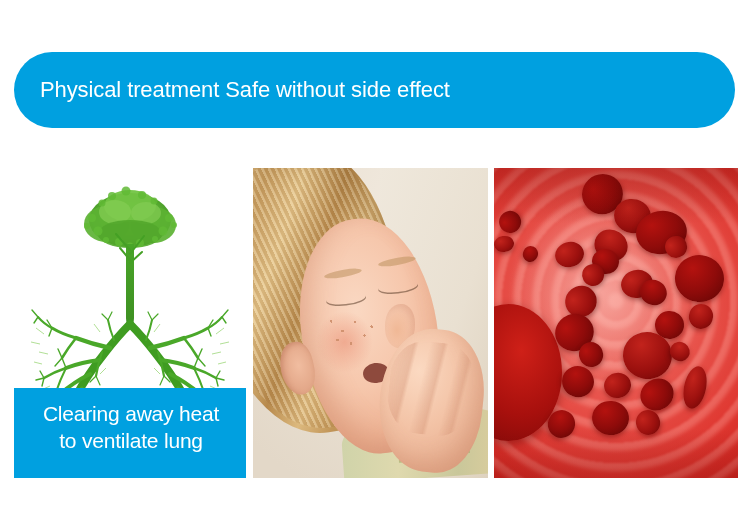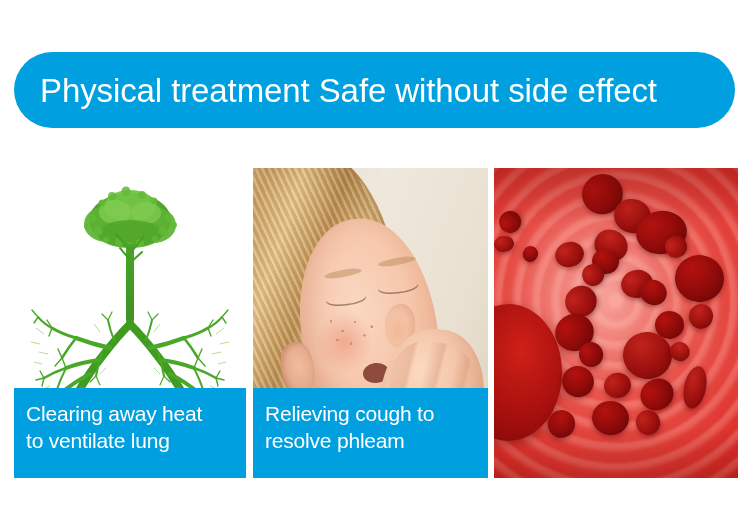--- a/index.html
+++ b/index.html
@@ -25,21 +25,21 @@
     height: 76px;
     background: #00a0e0;
     border-radius: 38px;
     box-sizing: border-box;
     display: flex;
     align-items: center;
     padding-left: 26px;
   }
   .banner-title {
     color: #ffffff;
-    font-size: 33px;
+    font-size: 22px;
     font-weight: 400;
     letter-spacing: -0.1px;
     line-height: 1;
     white-space: nowrap;
     font-family: "Liberation Sans", sans-serif;
   }
 
   
   .panels {
     position: absolute;
@@ -68,21 +68,21 @@
   .caption {
     position: absolute;
     left: 0;
     bottom: 0;
     width: 100%;
     background: #00a0e0;
     box-sizing: border-box;
     padding: 12px 10px 12px 12px;
     z-index: 5;
   }
-  .panel-1 .caption { height: 90px; }
+  .panel-1 .caption { height: 90px; text-align: center; }
   .panel-2 .caption { height: 90px; }
   .panel-3 .caption { height: 93px; width: 256px; }
   .caption-text {
     color: #ffffff;
     font-size: 21px;
     line-height: 27px;
     font-weight: 400;
     letter-spacing: -0.2px;
     font-family: "Liberation Sans", sans-serif;
     white-space: pre-line;
@@ -454,24 +454,20 @@
       <div class="child-freckles"></div>
       <div class="child-brow child-brow-l"></div>
       <div class="child-brow child-brow-r"></div>
       <div class="child-eye child-eye-l"></div>
       <div class="child-eye child-eye-r"></div>
       <div class="child-nose"></div>
       <div class="child-mouth"></div>
       <div class="child-fist"></div>
       <div class="child-knuckles"></div>
     </div>
-    <div class="caption">
-      <div class="caption-text">Relieving cough to
-resolve phleam</div>
-    </div>
   </div>
 
   <div class="panel panel-3">
     <div class="panel-media">
       <div class="blood-bg"></div>
       <div class="blood-swirl"></div>
       <div class="blood-glow"></div>
 
       <div class="blood-bigcell"></div>
 

